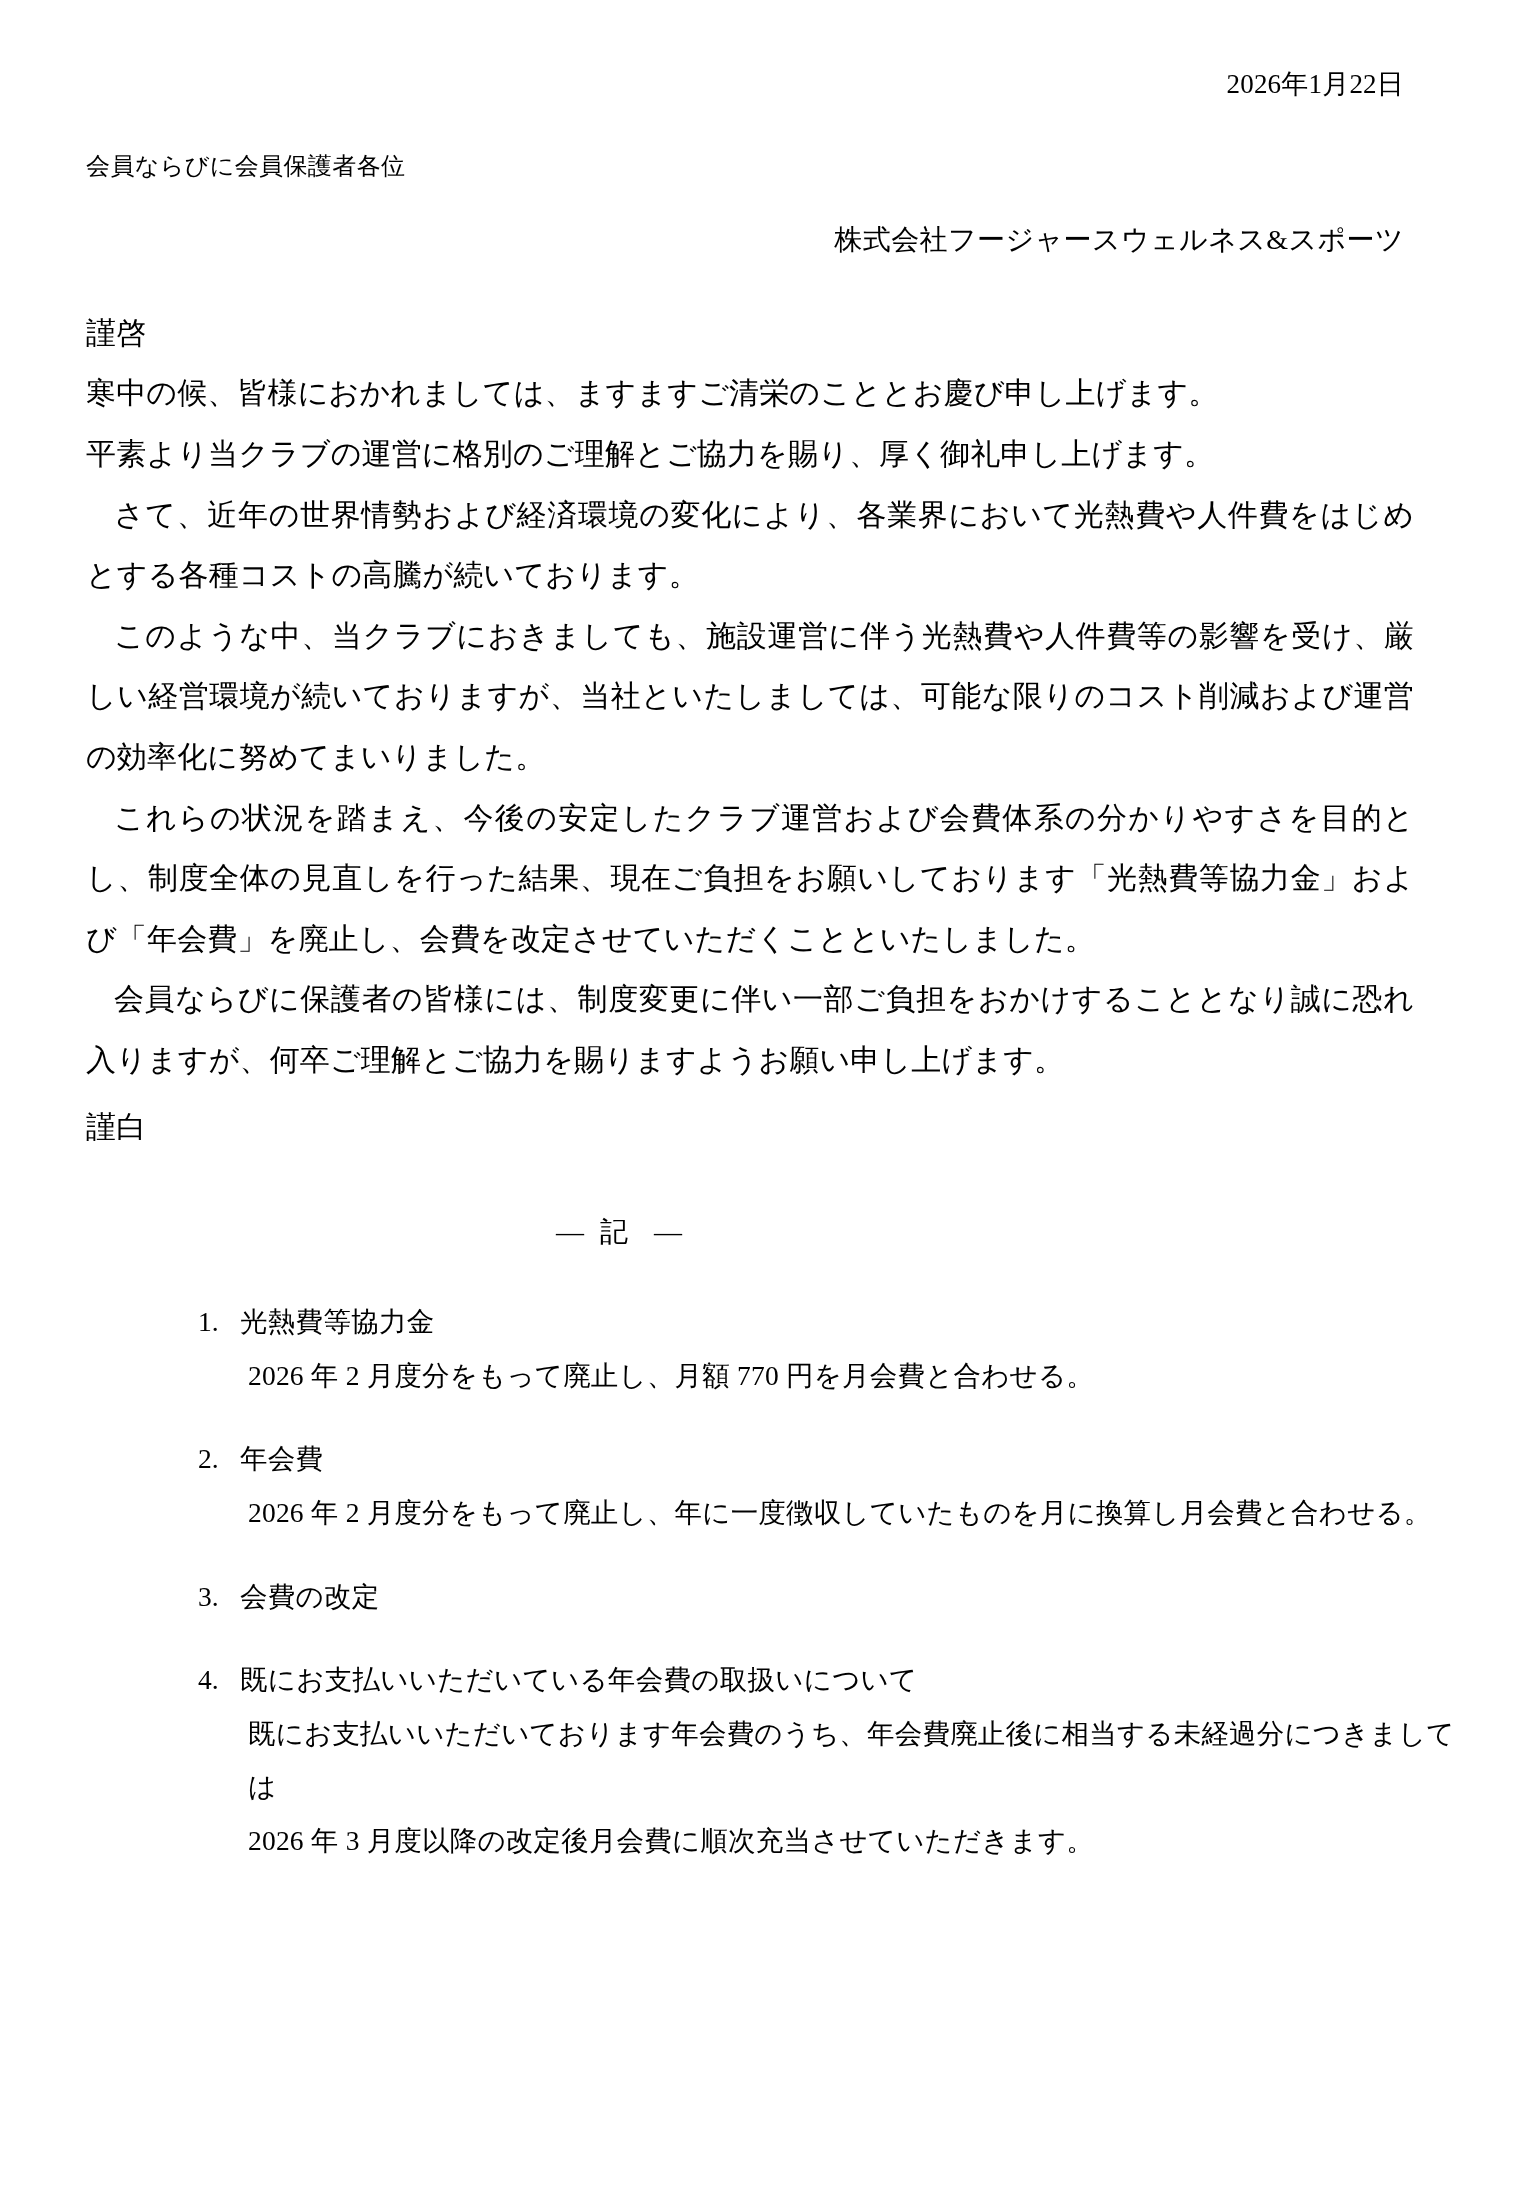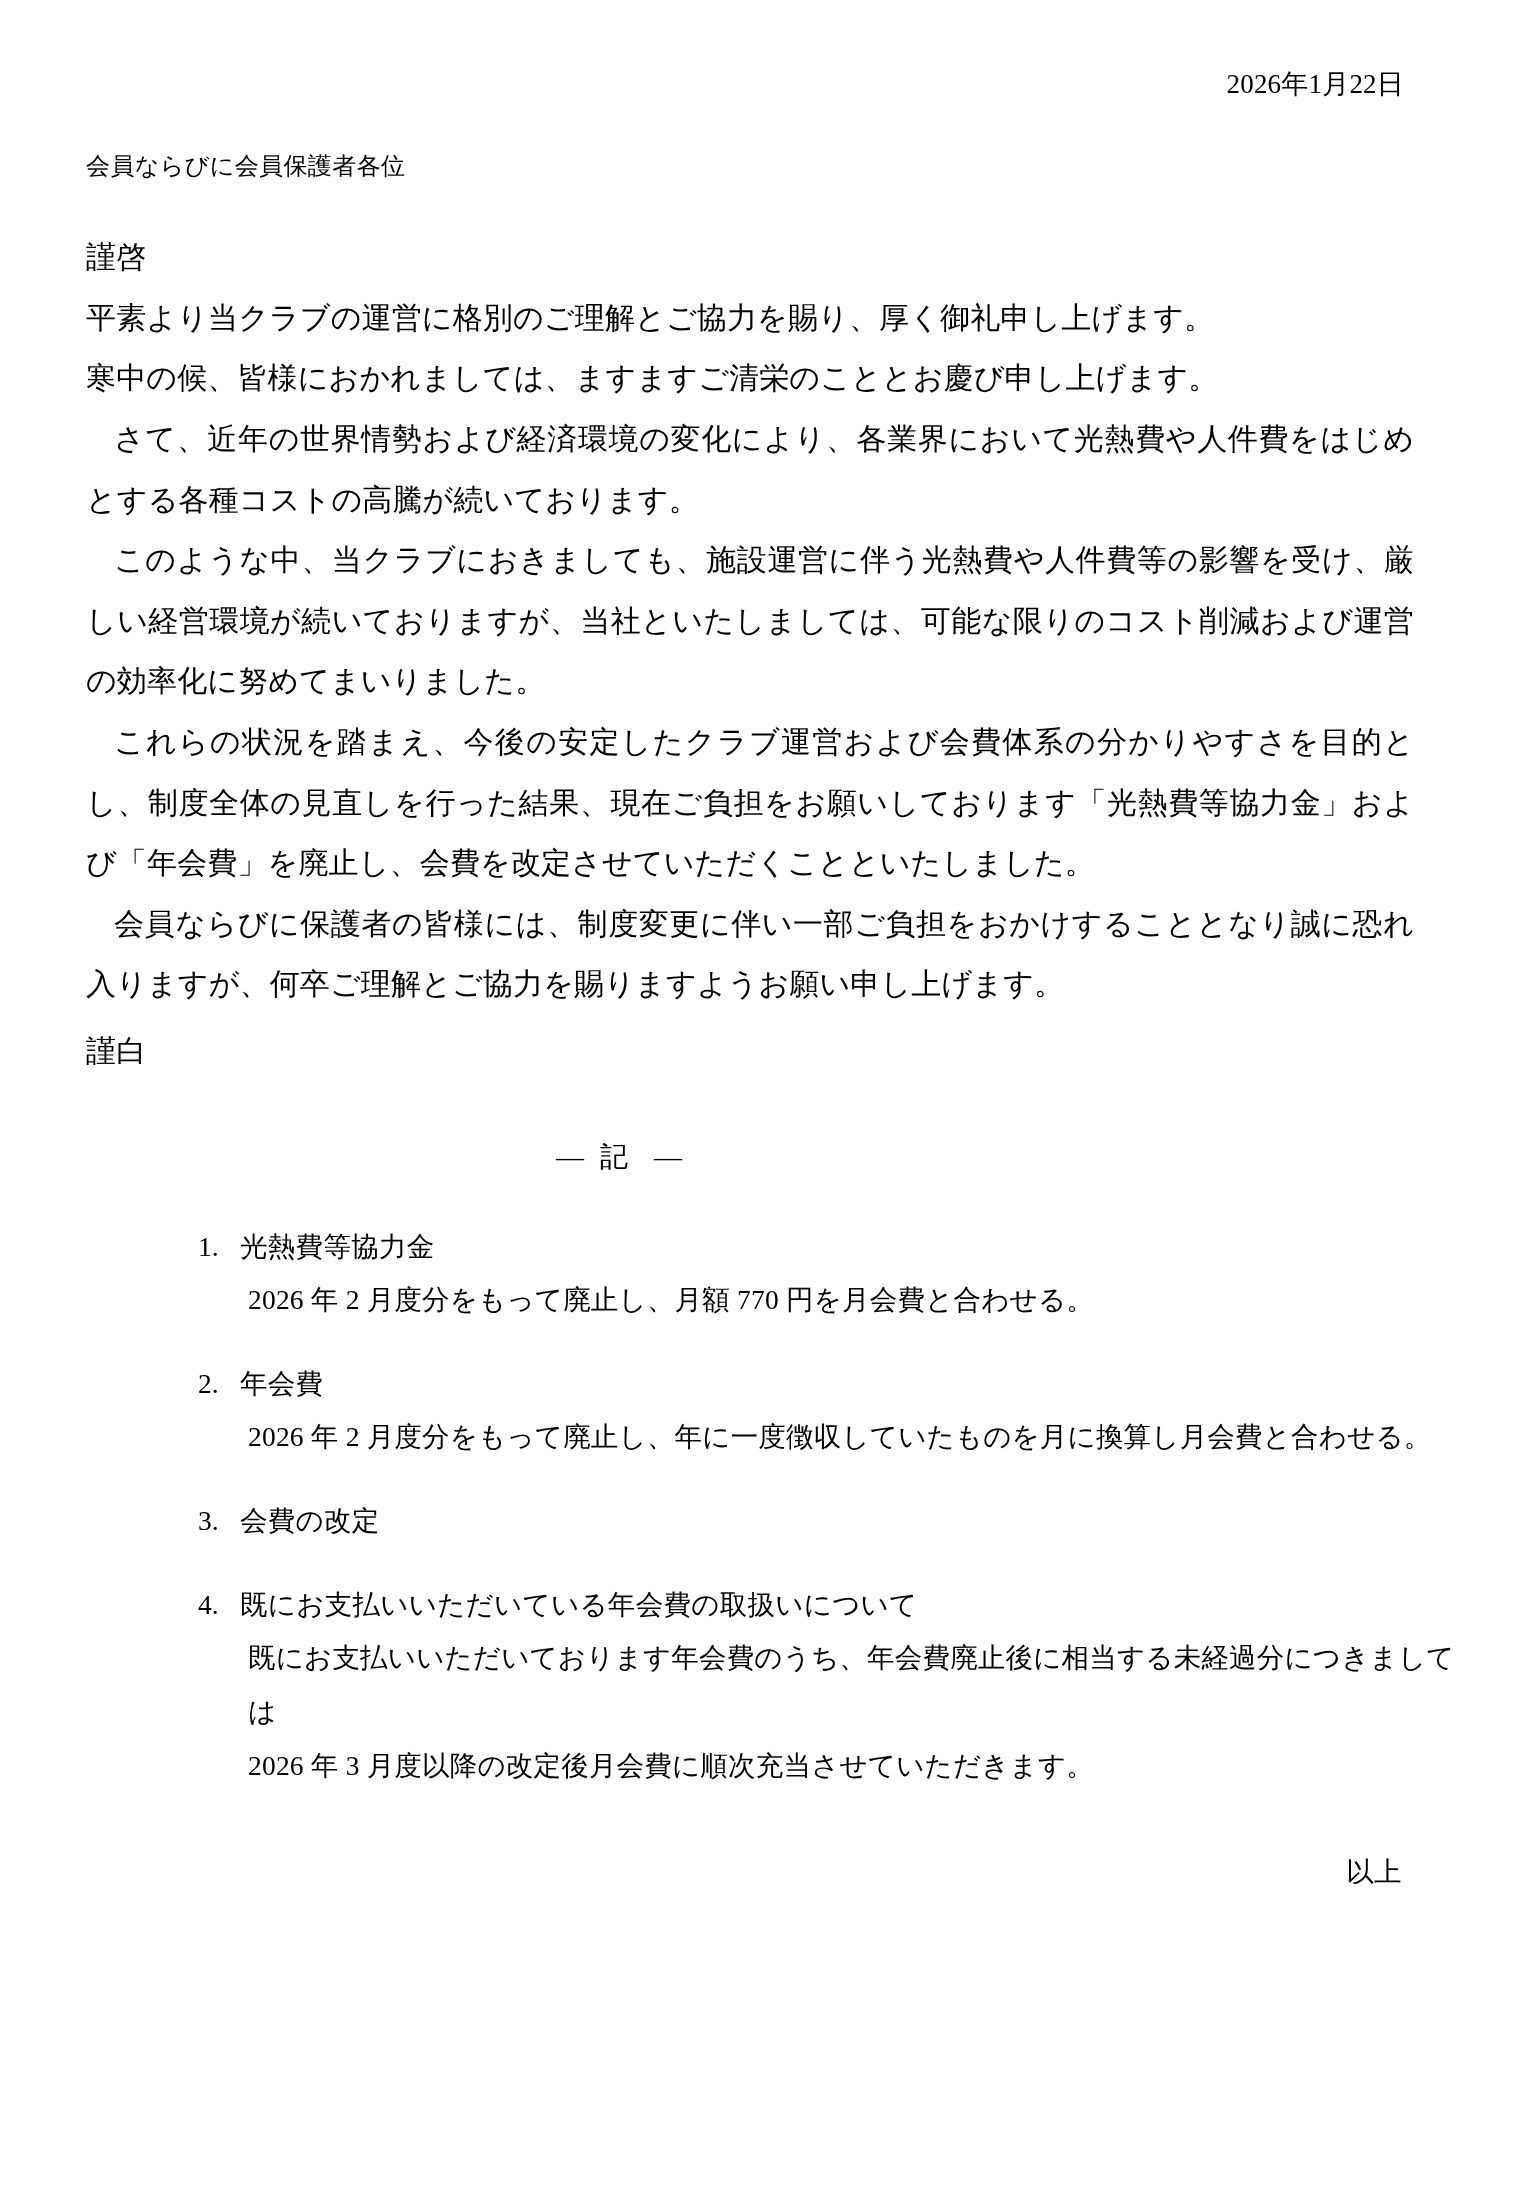--- a/index.html
+++ b/index.html
@@ -163,26 +163,27 @@
 </style>
 </head>
 <body>
 
 <div class="page">
 
   <div class="date-line">2026年1月22日</div>
 
   <div class="addressee">会員ならびに会員保護者各位</div>
 
+  <div class="company-line">株式会社フージャースウェルネス&amp;スポーツ</div>
 
 
   <div class="body-block">
     <p class="no-justify">謹啓</p>
+    <p class="no-justify">寒中の候、皆様におかれましては、ますますご清栄のこととお慶び申し上げます。</p>
     <p class="no-justify">平素より当クラブの運営に格別のご理解とご協力を賜り、厚く御礼申し上げます。</p>
-    <p class="no-justify">寒中の候、皆様におかれましては、ますますご清栄のこととお慶び申し上げます。</p>
     <p class="indent">さて、近年の世界情勢および経済環境の変化により、各業界において光熱費や人件費をはじめとする各種コストの高騰が続いております。</p>
     <p class="indent">このような中、当クラブにおきましても、施設運営に伴う光熱費や人件費等の影響を受け、厳しい経営環境が続いておりますが、当社といたしましては、可能な限りのコスト削減および運営の効率化に努めてまいりました。</p>
     <p class="indent">これらの状況を踏まえ、今後の安定したクラブ運営および会費体系の分かりやすさを目的とし、制度全体の見直しを行った結果、現在ご負担をお願いしております「光熱費等協力金」および「年会費」を廃止し、会費を改定させていただくことといたしました。</p>
     <p class="indent">会員ならびに保護者の皆様には、制度変更に伴い一部ご負担をおかけすることとなり誠に恐れ入りますが、何卒ご理解とご協力を賜りますようお願い申し上げます。</p>
     <p class="closing-right">謹白</p>
   </div>
 
   <div class="ki-marker">
     <span class="dash">—</span><span>記</span><span class="dash">—</span>
   </div>

